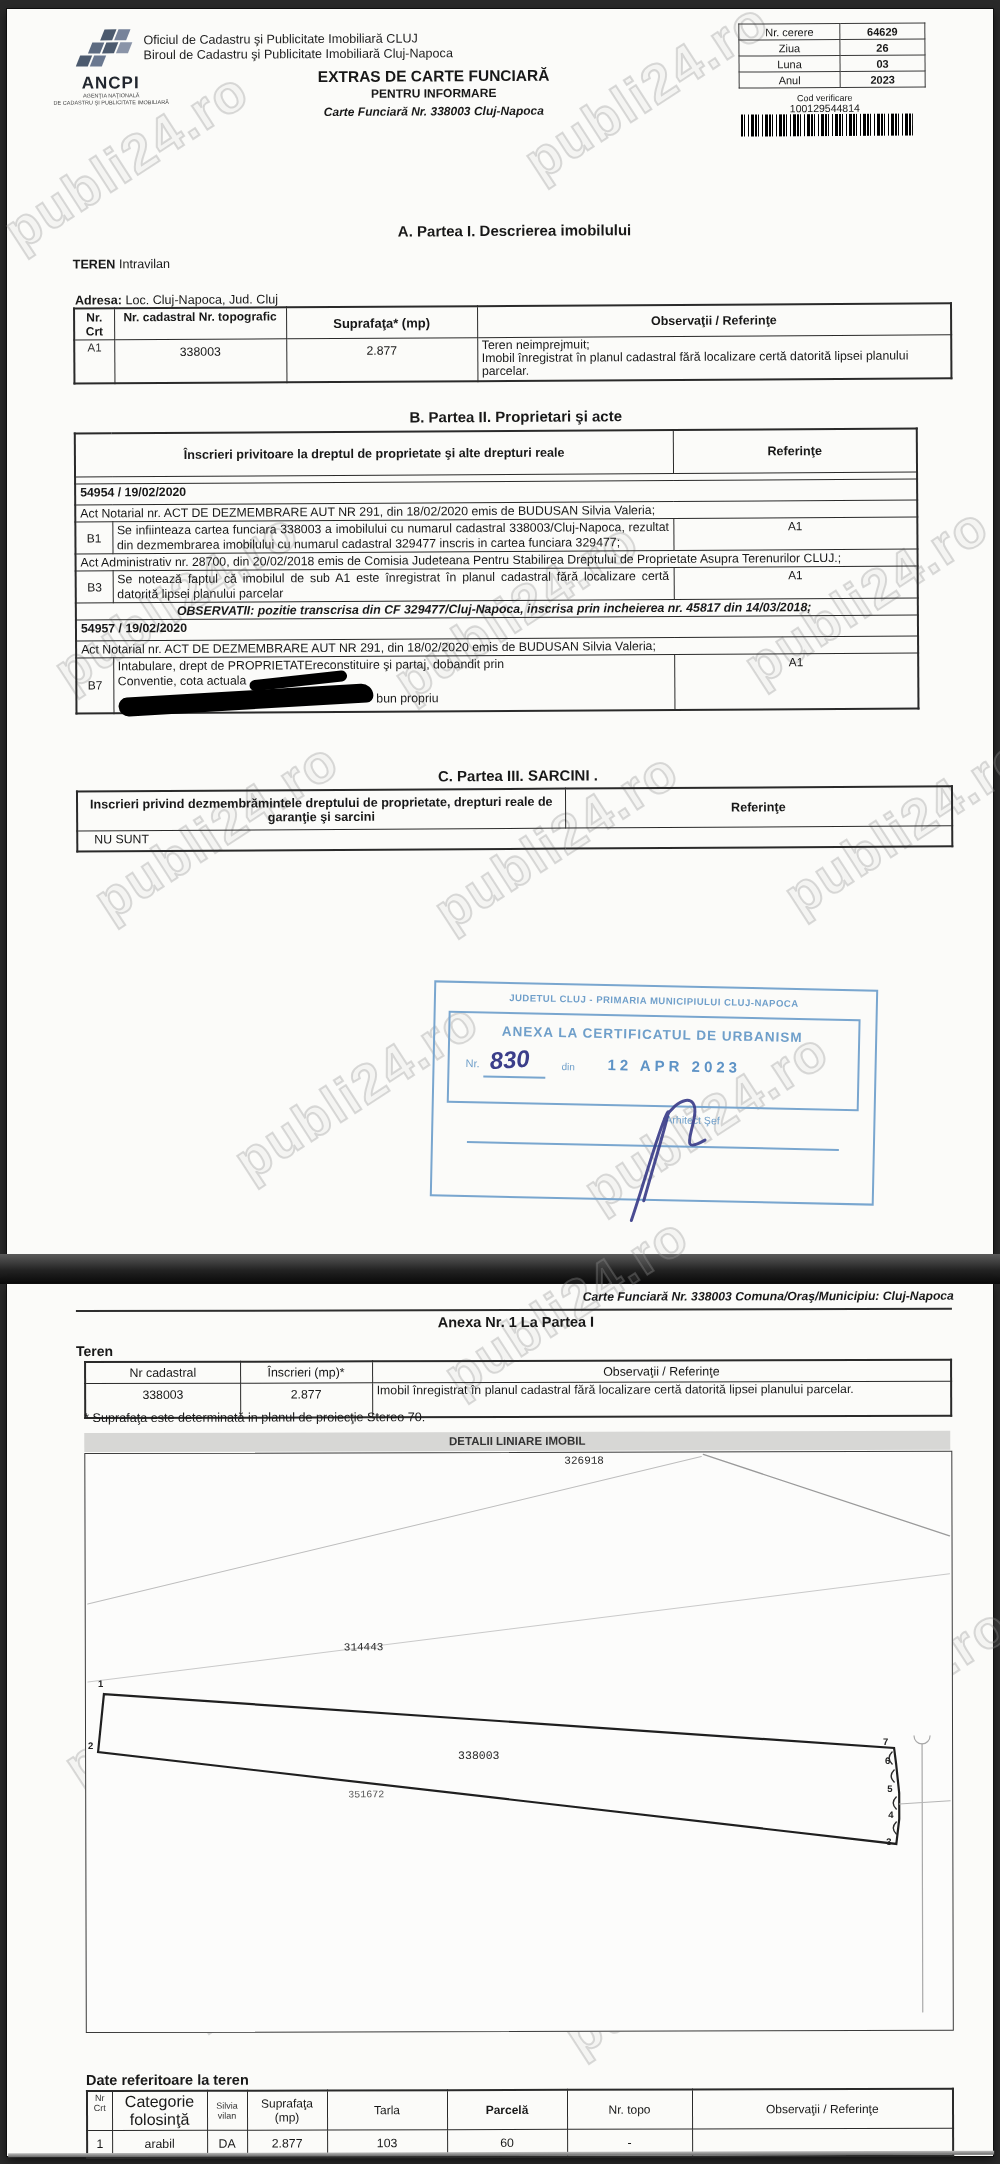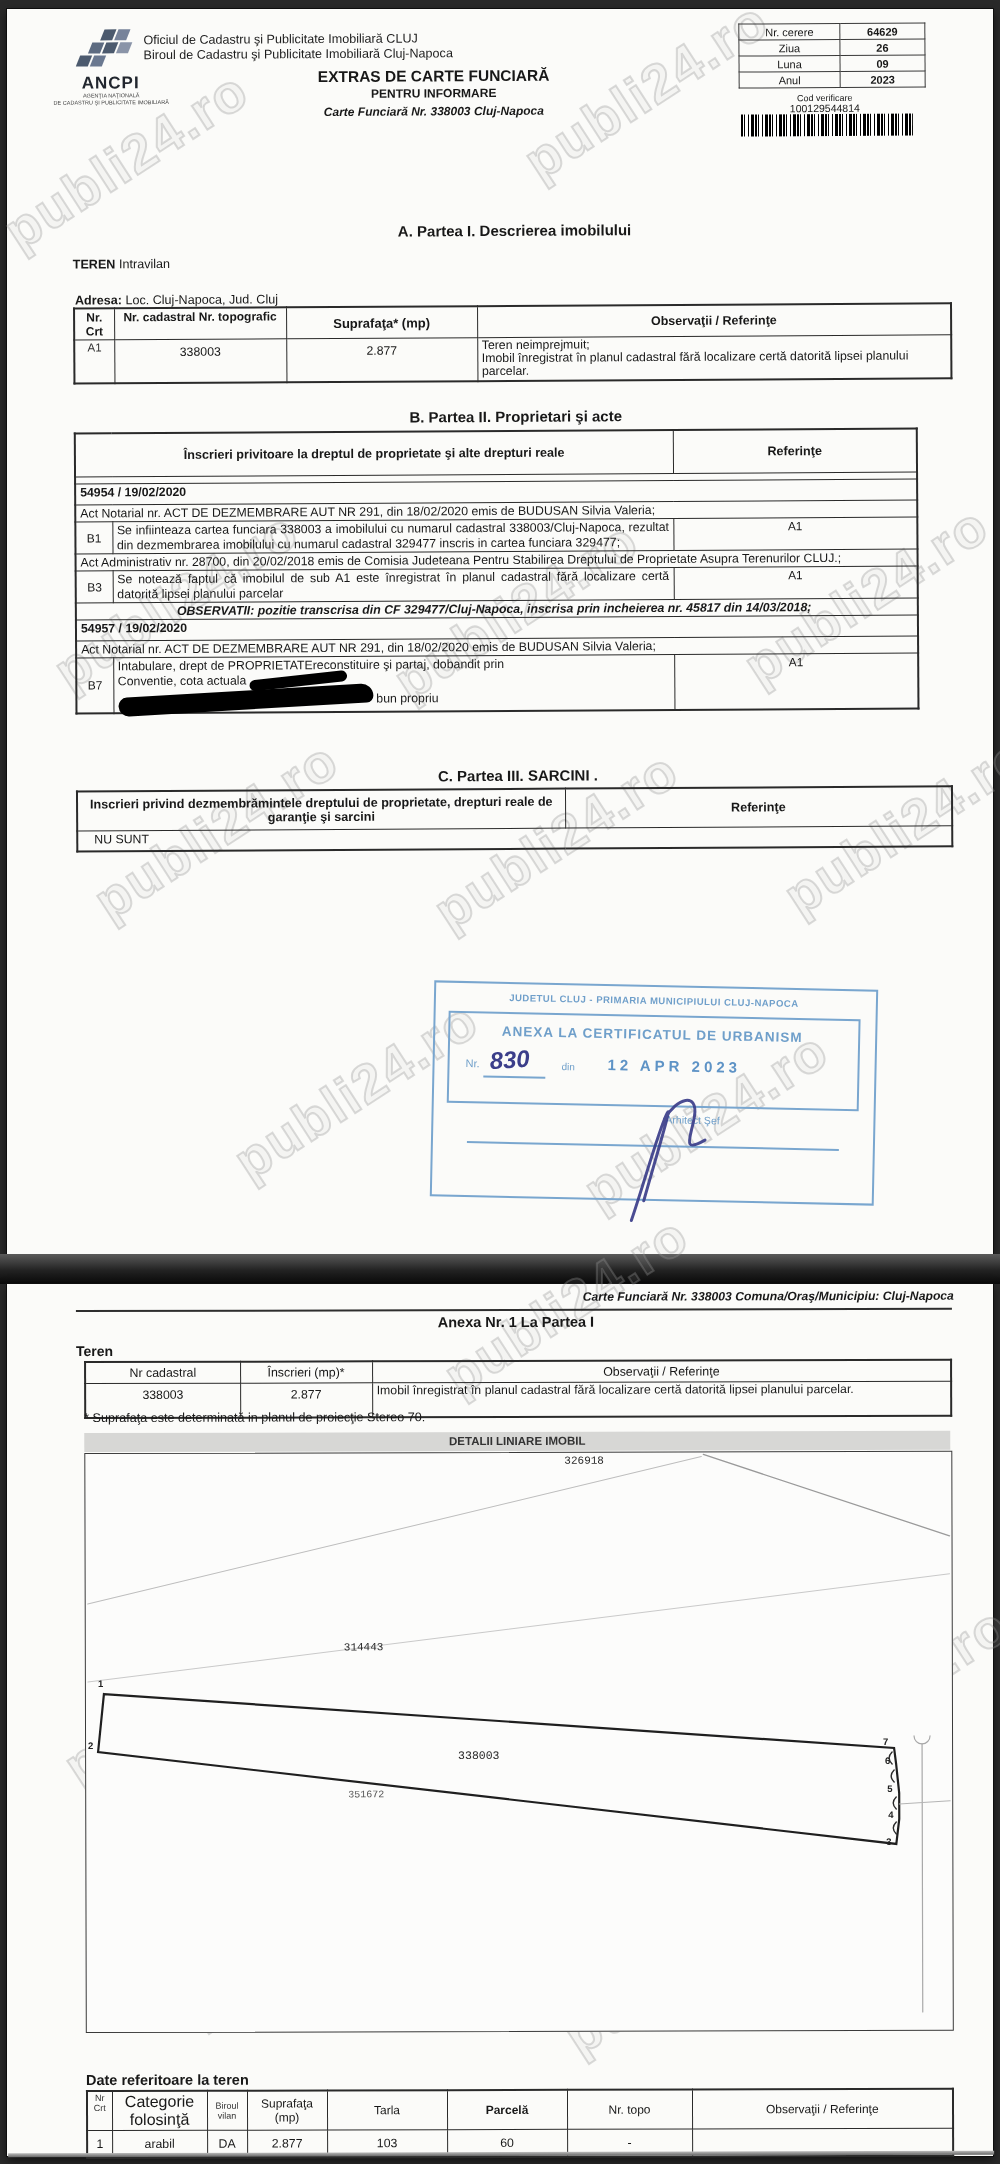--- a/index.html
+++ b/index.html
@@ -109,21 +109,21 @@
           <tr>
         <td style="width:88px;" class="c">Nr. cerere</td>
         <td style="width:72px;" class="c bold">64629</td>
       </tr>
       <tr>
         <td class="c">Ziua</td>
         <td class="c bold">26</td>
       </tr>
       <tr>
         <td class="c">Luna</td>
-        <td class="c bold">09</td>
+        <td class="c bold">03</td>
       </tr>
       <tr>
         <td class="c">Anul</td>
         <td class="c bold">2023</td>
       </tr>
     </tbody>
       </table>
     <div class="abs c" style="left:735px;top:86px;width:172px;font-size:9px;">Cod verificare</div>
     <div class="abs c" style="left:735px;top:95px;width:172px;font-size:10.5px;">100129544814</div>
     <div class="barcode abs" style="left:737px;top:107px;width:172px;height:22px;"></div>
@@ -341,21 +341,21 @@
           <col style="width:80px">
         <col style="width:120px">
           <col style="width:120px">
           <col style="width:125px">
           <col style="width:261px">
       </colgroup>
       <tbody>
           <tr>
         <th class="c" style="font-size:9px;font-weight:400;color:#333;">Nr Crt</th>
         <th class="c" style="font-size:16px;font-weight:400;vertical-align:middle;">Categorie folosinţă</th>
-        <th class="c" style="font-size:9px;font-weight:400;color:#333;vertical-align:middle;">Biroul vilan</th>
+        <th class="c" style="font-size:9px;font-weight:400;color:#333;vertical-align:middle;">Silvia vilan</th>
         <th class="c" style="font-size:12px;font-weight:400;vertical-align:middle;">Suprafaţa (mp)</th>
         <th class="c" style="font-size:12px;font-weight:400;vertical-align:middle;height:34px;">Tarla</th>
         <th class="c" style="font-size:12px;font-weight:700;vertical-align:middle;">Parcelă</th>
         <th class="c" style="font-size:12px;font-weight:400;vertical-align:middle;">Nr. topo</th>
         <th class="c" style="font-size:12px;font-weight:400;vertical-align:middle;">Observaţii / Referinţe</th>
       </tr>
       <tr>
         <td class="c" style="height:24px;vertical-align:middle;">1</td>
         <td class="c" style="vertical-align:middle;">arabil</td>
         <td class="c" style="vertical-align:middle;">DA</td>

